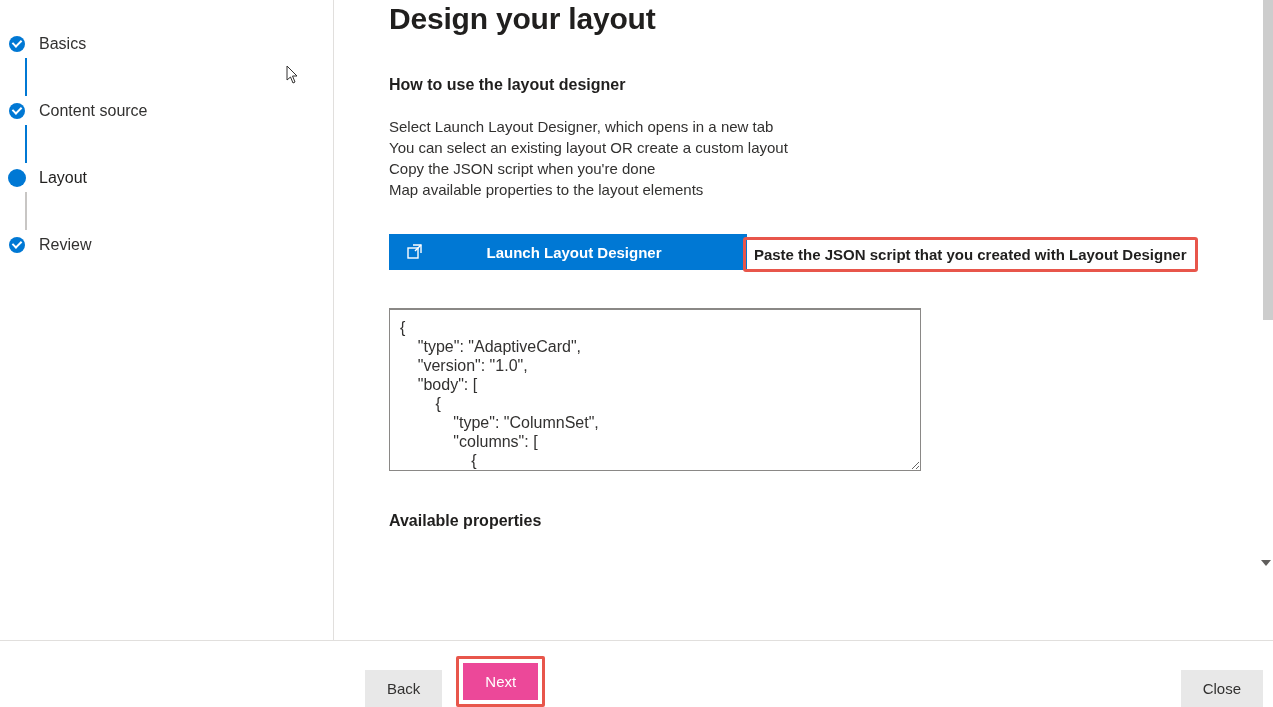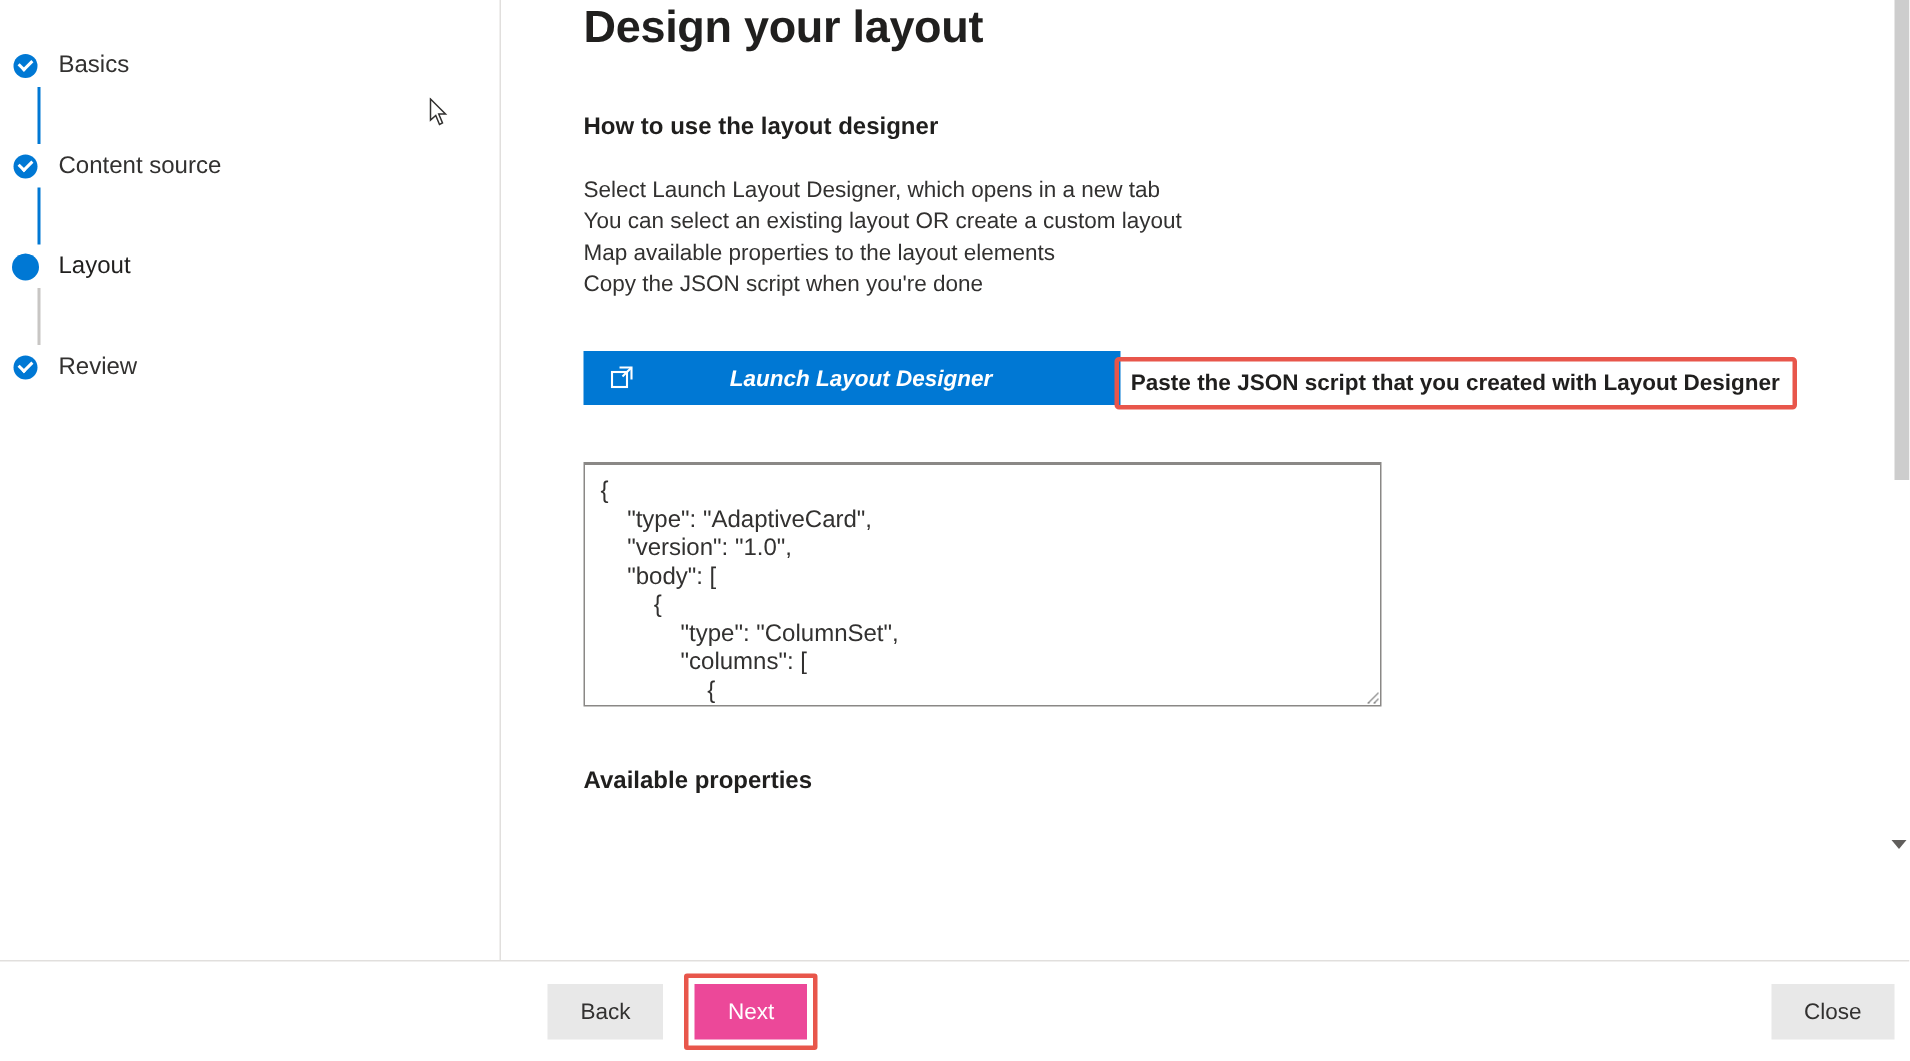--- a/index.html
+++ b/index.html
@@ -114,21 +114,20 @@
       background: #0078d4;
       color: #ffffff;
       border: none;
       height: 36px;
       width: 358px;
       padding: 0 18px;
       font-size: 15px;
       font-weight: 600;
       cursor: pointer;
       margin-bottom: 38px;
-      font-style: italic;
     }
     .launch-btn .icon {
       width: 16px;
       height: 16px;
       margin-right: 12px;
       position: relative;
       flex: none;
     }
     .launch-btn .txt {
       flex: 1;
@@ -171,21 +170,21 @@
     }
     
     .footer {
       position: absolute;
       left: 0;
       right: 0;
       bottom: 0;
       height: 67px;
       border-top: 1px solid #e1dfdd;
       display: flex;
-      align-items: center;
+      align-items: flex-end;
       padding: 0 10px 0 365px;
       background: #fff;
     }
     .btn {
       height: 37px;
       padding: 0 22px;
       font-size: 15px;
       font-family: inherit;
       border: none;
       cursor: pointer;
@@ -285,22 +284,22 @@
 
   <div class="content-wrap">
     <div class="content">
       <h1 class="page-title">Design your layout</h1>
 
       <div class="subheading">How to use the layout designer</div>
 
       <div class="instr-list">
         <div>Select Launch Layout Designer, which opens in a new tab</div>
         <div>You can select an existing layout OR create a custom layout</div>
+        <div>Copy the JSON script when you're done</div>
         <div>Map available properties to the layout elements</div>
-        <div>Copy the JSON script when you're done</div>
       </div>
 
       <button class="launch-btn">
         <span class="icon">
           <svg viewBox="0 0 16 16" width="16" height="16" fill="none" stroke="#ffffff" stroke-width="1.4">
             <rect x="1" y="4" width="10" height="10"></rect>
             <polyline points="6,1 14,1 14,9"></polyline>
             <line x1="14" y1="1" x2="8" y2="7"></line>
           </svg>
         </span>

